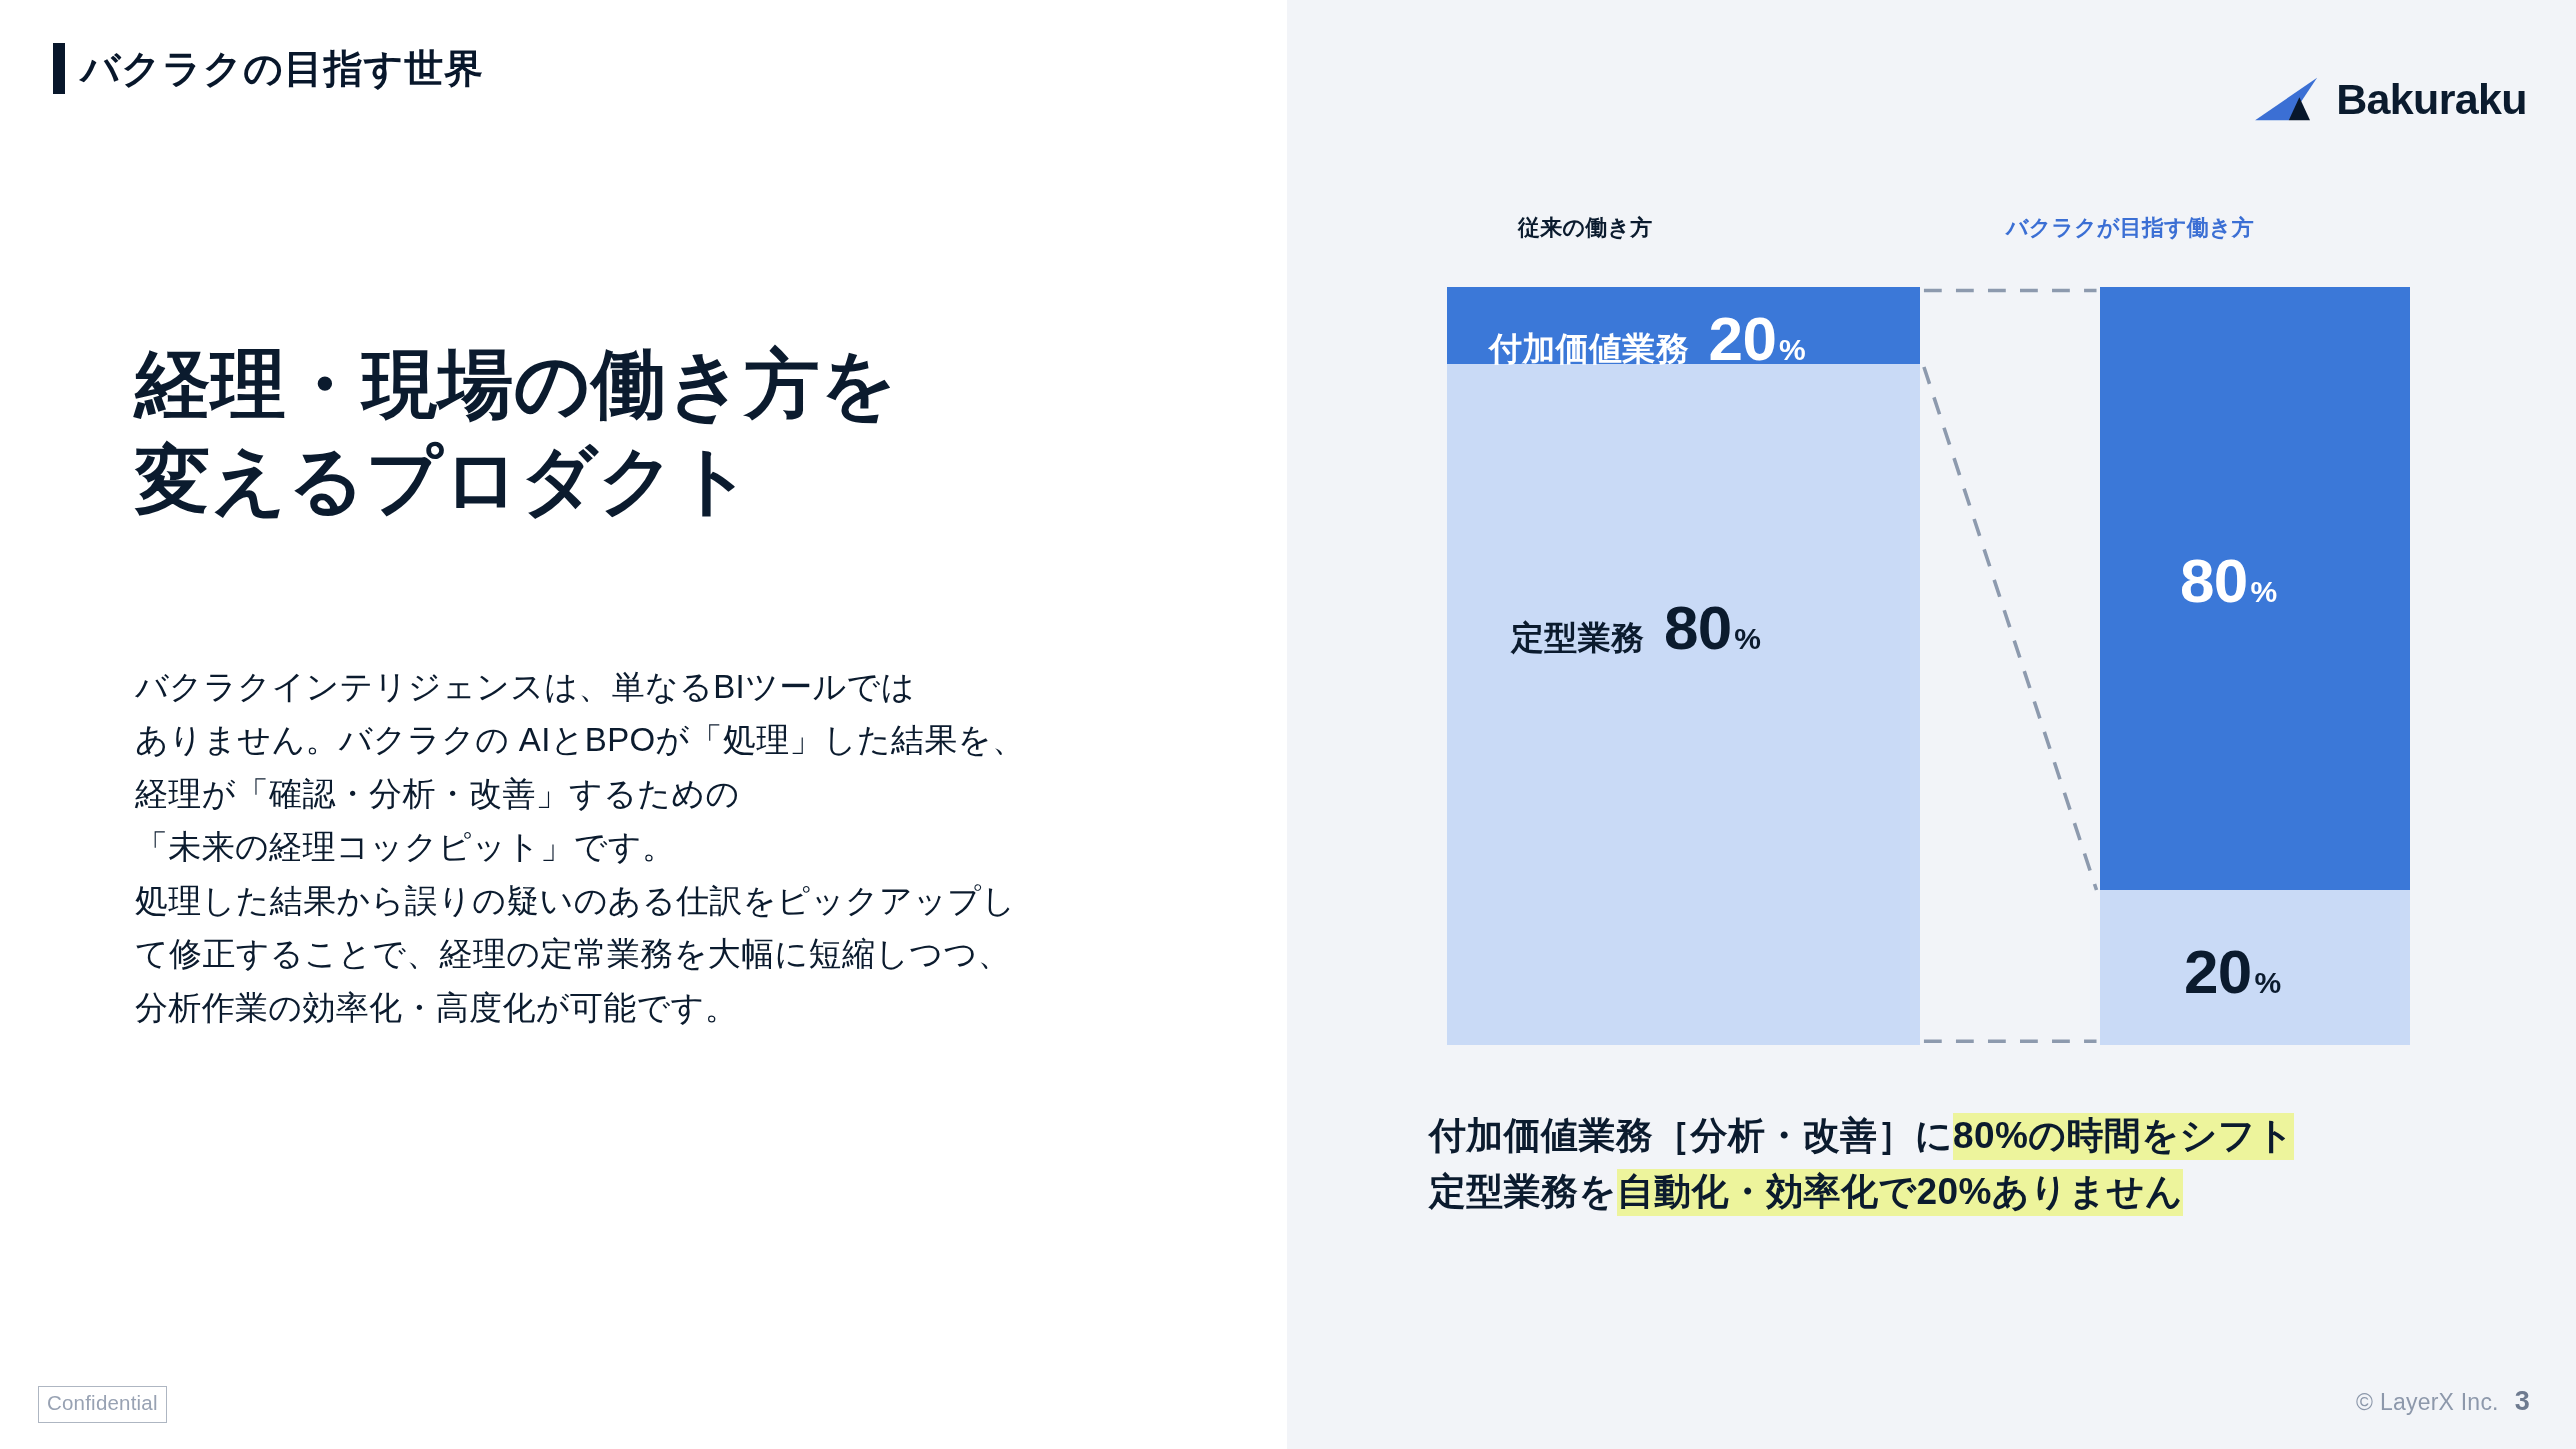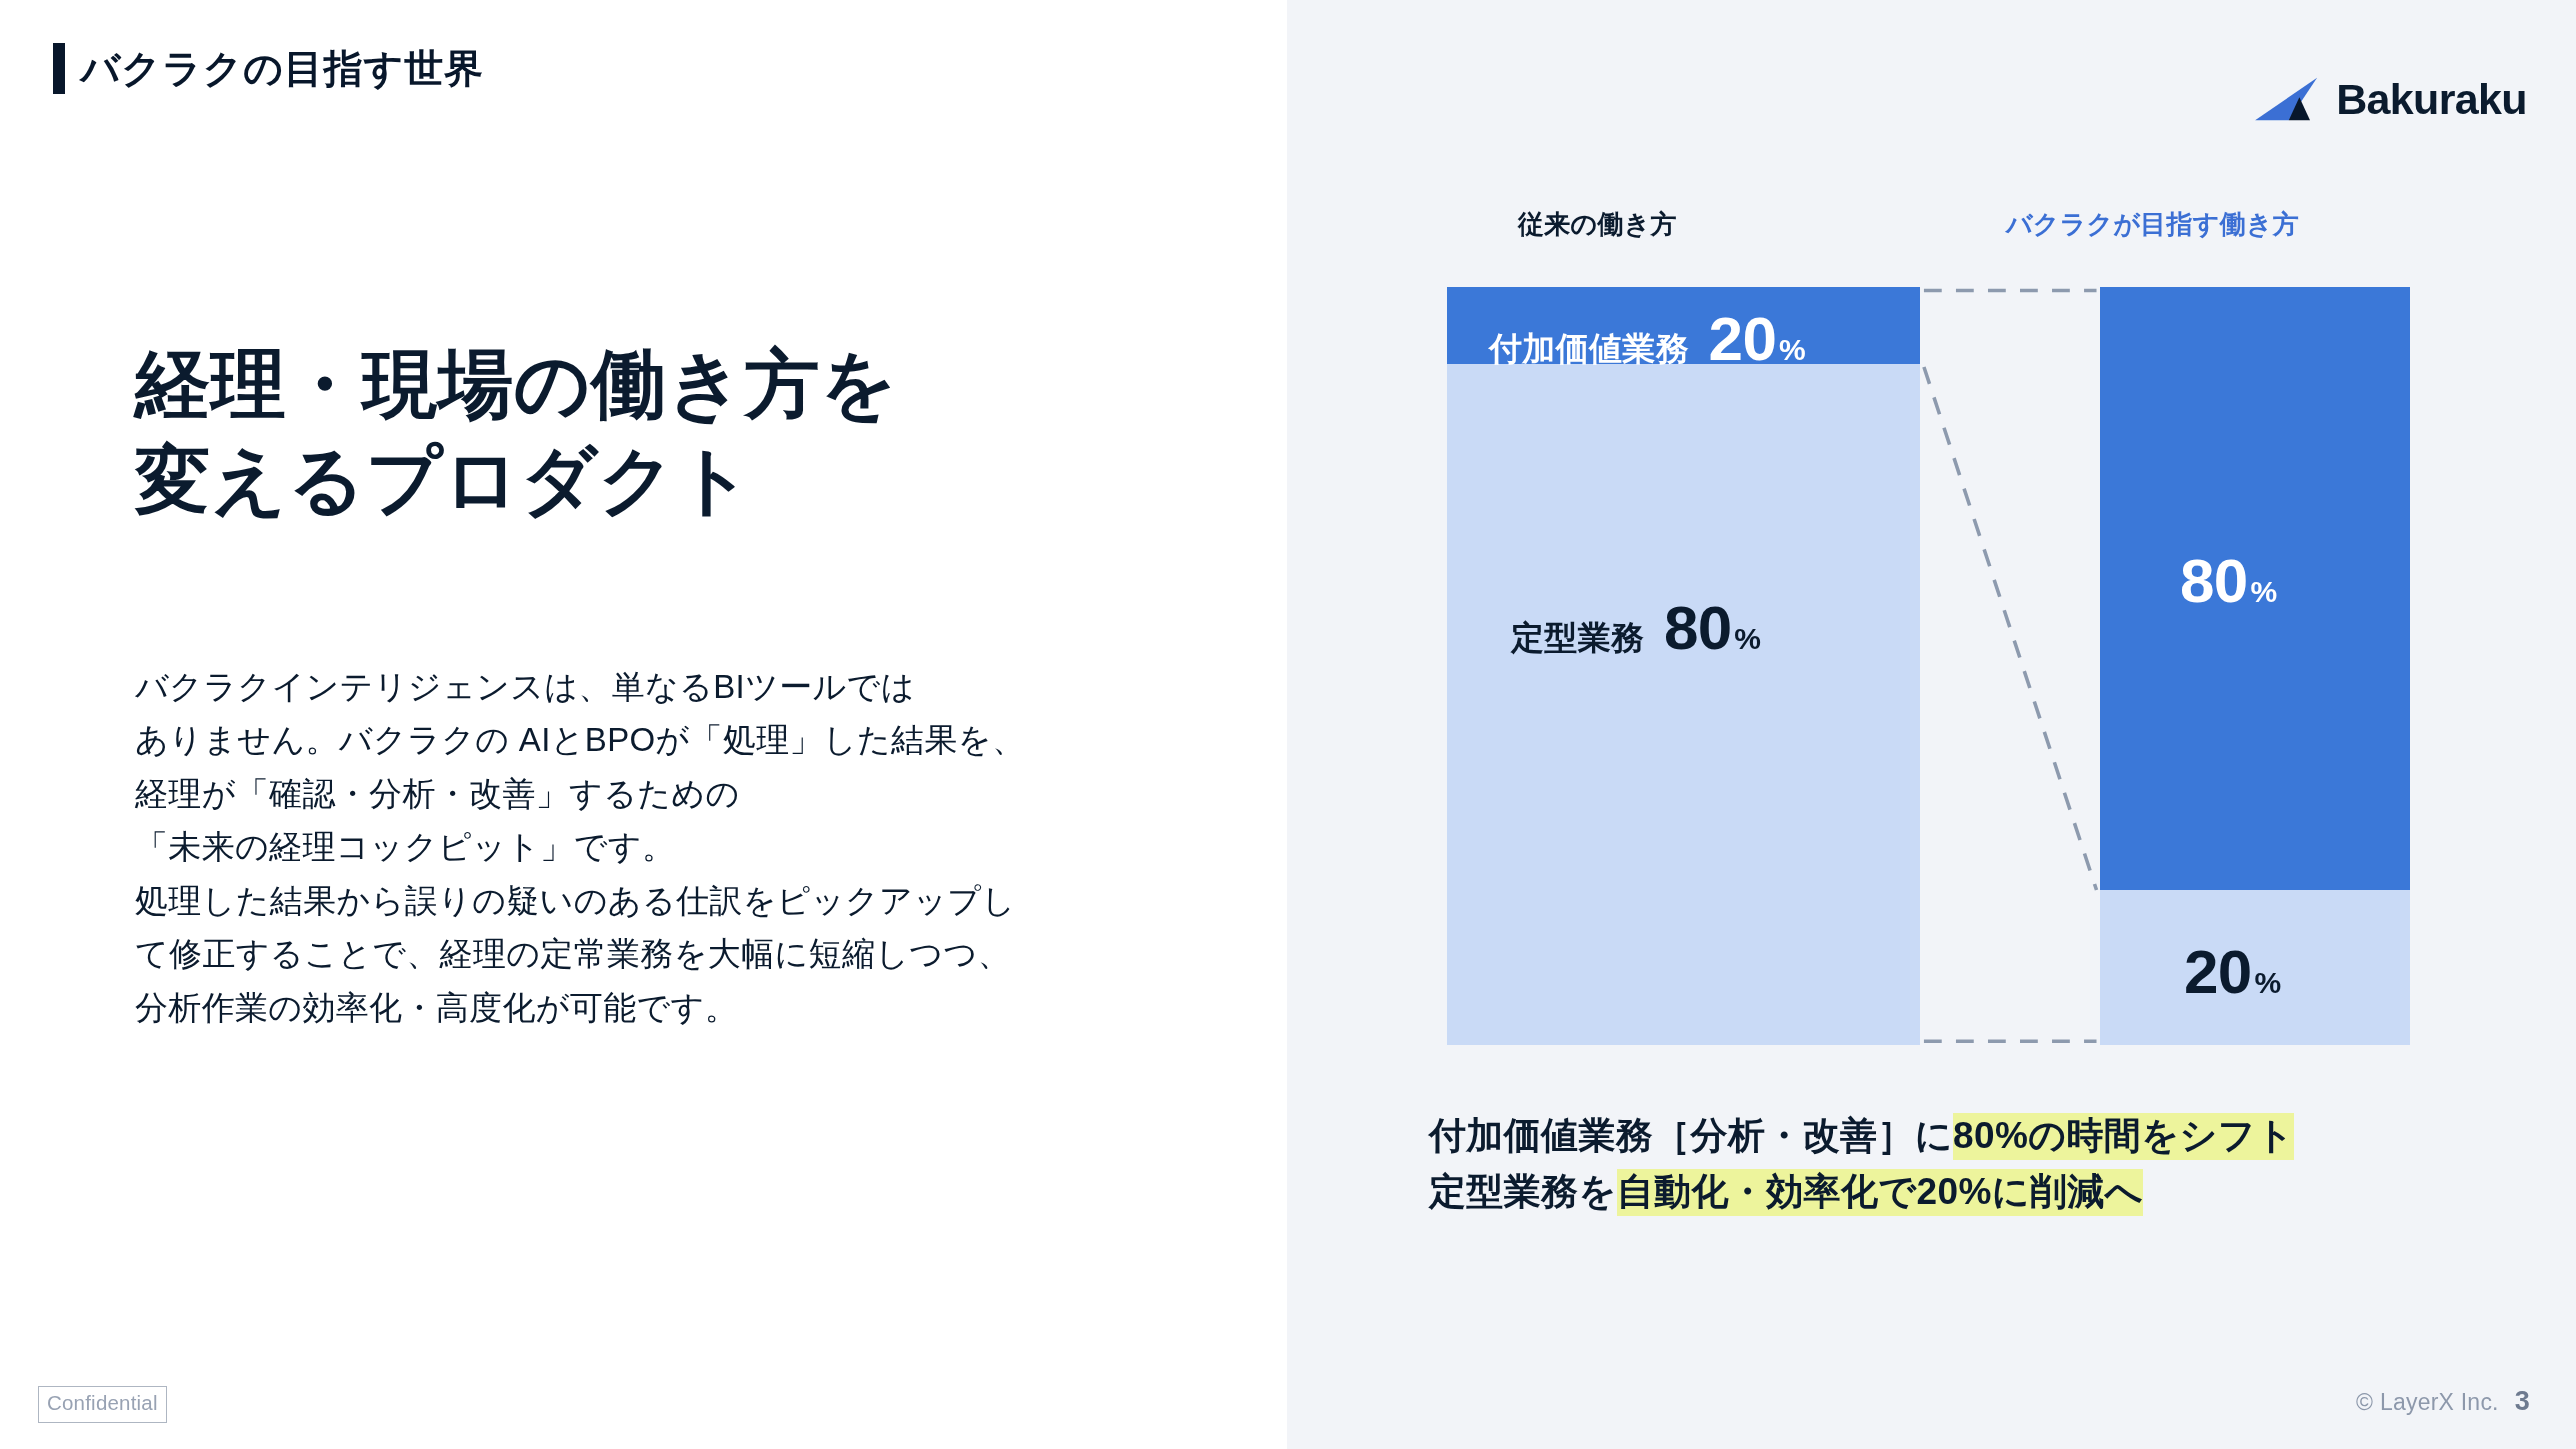--- a/index.html
+++ b/index.html
@@ -122,25 +122,26 @@
     position: absolute;
     left: 0; top: 0;
     width: 1289px;
     height: 1450px;
     pointer-events: none;
   }
   .chart > * { pointer-events: auto; }
 
   .col-title {
     position: absolute;
-    font-size: 26px;
+    font-size: 22px;
     font-weight: 700;
     line-height: 1;
     white-space: nowrap;
     letter-spacing: 0.01em;
+    margin-top: 6px;
   }
   .col-title.before { left: 231px; top: 211px; color: #0B1B2E; }
   .col-title.after  { left: 719px; top: 211px; color: #3B6FD4; }
 
   .bar {
     position: absolute;
     overflow: hidden;
   }
   .seg { position: absolute; left: 0; width: 100%; }
   .seg.primary { background: #3B78D8; }
@@ -311,21 +312,21 @@
         <div class="seg-label on-light label-after-bottom">
           <span class="num">20</span>
           <span class="pct">%</span>
         </div>
       </div>
 
     </div>
 
     <div class="caption">
       <span class="cap-line"><span>付加価値業務［分析・改善］に</span><span class="mark">80%の時間をシフト</span></span>
-      <span class="cap-line"><span>定型業務を</span><span class="mark">自動化・効率化で20%に削減へ</span></span>
+      <span class="cap-line"><span>定型業務を</span><span class="mark">自動化・効率化で20%ありません</span></span>
     </div>
 
     <div class="footer-right">
       <span>© LayerX Inc.</span>
       <span class="page-no">3</span>
     </div>
 
   </div>
 </div>
 

